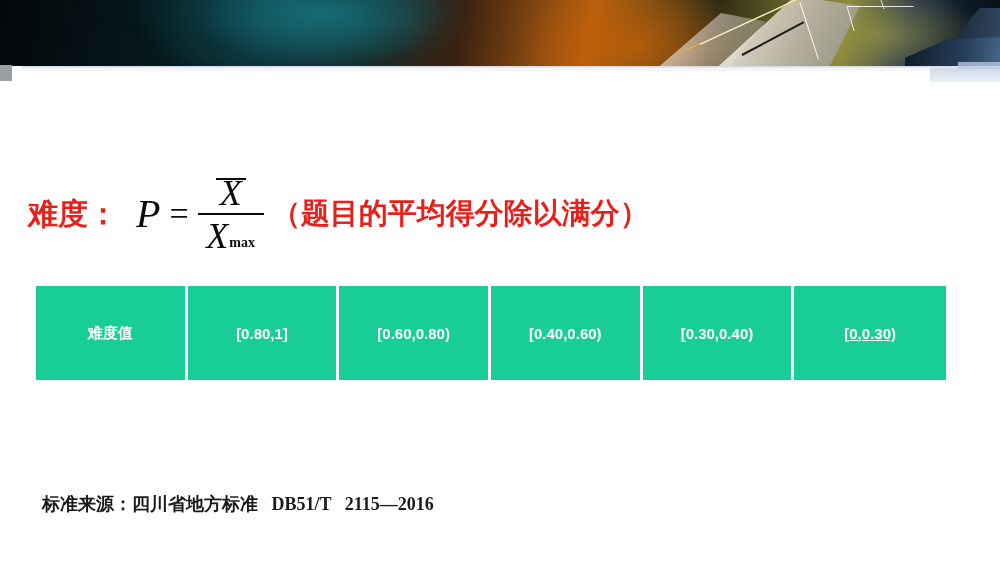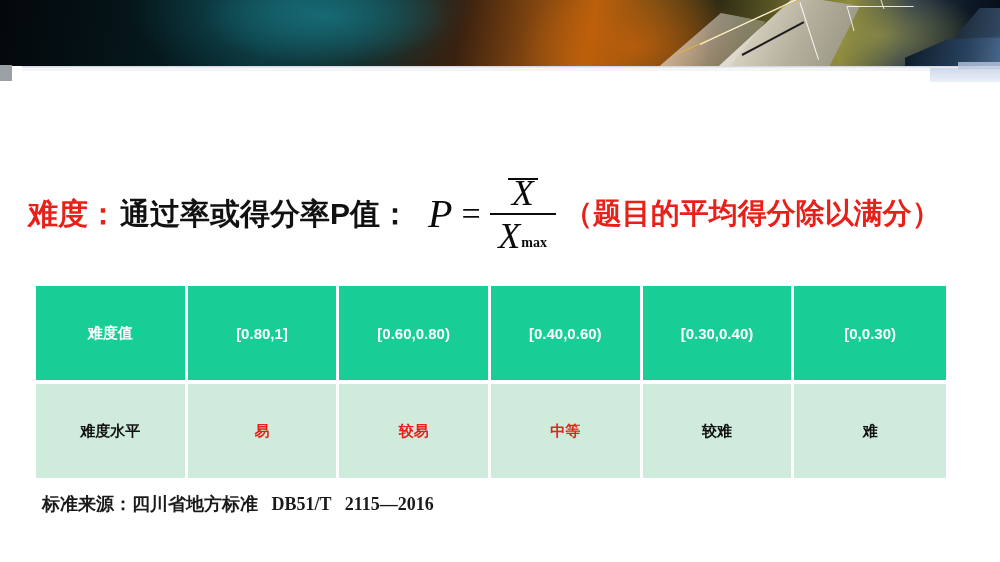--- a/index.html
+++ b/index.html
@@ -258,21 +258,21 @@
   }
   .tbl td {
     height: 92px;
     text-align: center;
     vertical-align: middle;
     font-size: 15px;
     font-weight: bold;
     border-right: 3px solid #ffffff;
     border-bottom: 4px solid #ffffff;
   }
-  .tbl td:last-child { border-right: none; }
+  .tbl td:last-child { border-right: none; text-decoration: underline; }
   .tbl tr.head td {
     background: #18CE96;
     color: #ffffff;
   }
   .tbl tr.body td {
     background: #CFEBDC;
     color: #111111;
     border-bottom: none;
     height: 92px;
   }
@@ -316,21 +316,20 @@
 
   <div class="rule-light"></div>
   <div class="rule-light2"></div>
   <div class="tab-left"></div>
   <div class="tab-right"></div>
   <div class="tab-right2"></div>
 
 
   <div class="def-line">
     <span class="def-red">难度：</span>
-    <span class="def-black">通过率或得分率P值：</span>
 
     <span class="formula">
       <span class="lhs">P</span>
       <span class="eq">=</span>
       <span class="frac">
         <span class="num">
           <span class="ovl"></span>
           <span>X</span>
         </span>
         <span class="bar"></span>
@@ -347,26 +346,18 @@
   <table class="tbl">
     <tbody>
         <tr class="head">
       <td>难度值</td>
       <td>[0.80,1]</td>
       <td>[0.60,0.80)</td>
       <td>[0.40,0.60)</td>
       <td>[0.30,0.40)</td>
       <td>[0,0.30)</td>
     </tr>
-    <tr class="body">
-      <td>难度水平</td>
-      <td class="red">易</td>
-      <td class="red">较易</td>
-      <td class="red">中等</td>
-      <td>较难</td>
-      <td>难</td>
-    </tr>
   </tbody>
     </table>
 
   <div class="footer">标准来源：四川省地方标准   DB51/T   2115—2016</div>
 
 </div>
 
 </body></html>

